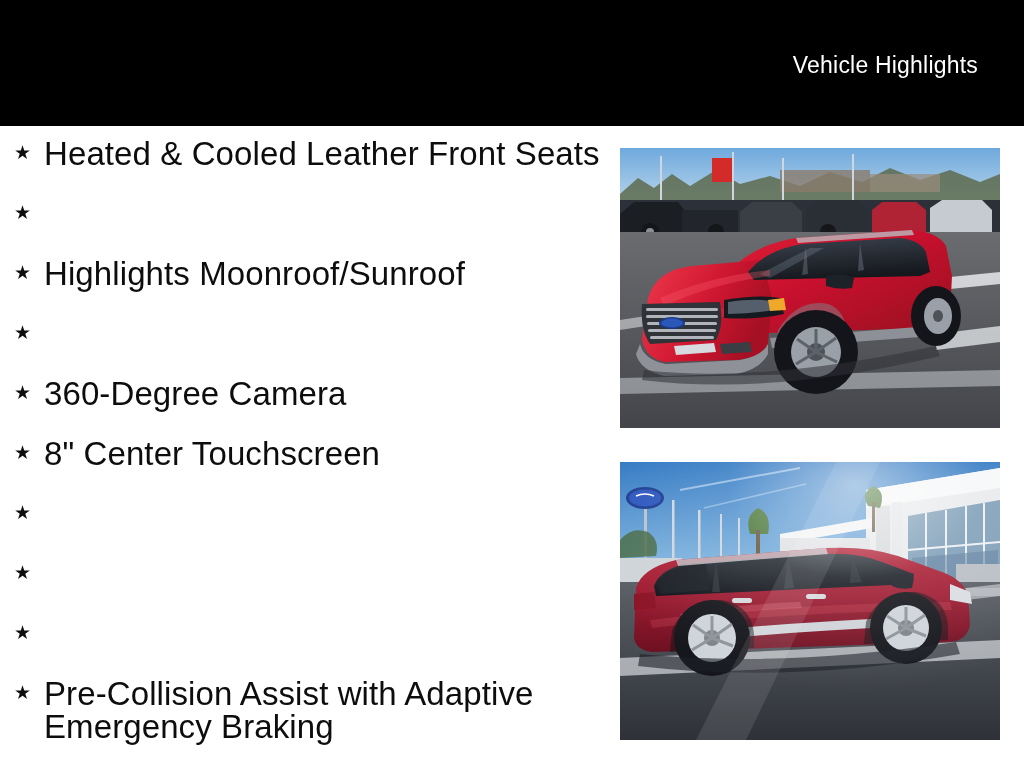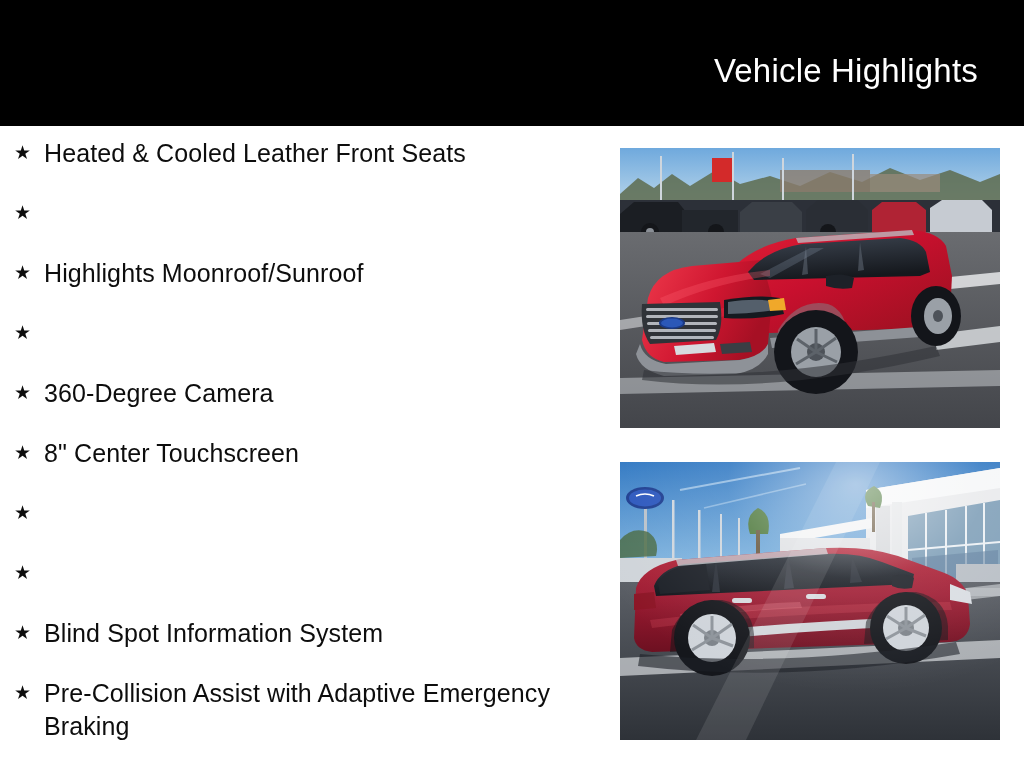--- a/index.html
+++ b/index.html
@@ -22,21 +22,21 @@
     top: 0;
     width: 1024px;
     height: 126px;
     background: #000000;
   }
   .header-title {
     position: absolute;
     right: 46px;
     top: 52px;
     color: #ffffff;
-    font-size: 33px;
+    font-size: 23px;
     font-weight: 400;
     letter-spacing: 0.2px;
     white-space: nowrap;
   }
 
   
   .highlights-list {
     position: absolute;
     left: 10px;
     top: 136px;
@@ -55,21 +55,21 @@
     flex: 0 0 34px;
     text-align: left;
     padding-left: 4px;
     box-sizing: border-box;
     font-size: 19px;
     line-height: 34px;
     color: #0d0d0d;
   }
   .bullet-text {
     flex: 1 1 auto;
-    font-size: 25px;
+    font-size: 33px;
     line-height: 33px;
     color: #0d0d0d;
     letter-spacing: 0.1px;
     padding-top: 1px;
   }
 
   
   .photo {
     position: absolute;
     overflow: hidden;
@@ -133,21 +133,20 @@
   <div class="bullet-row">
     <span class="bullet-star">★</span>
   </div>
 
   <div class="bullet-row">
     <span class="bullet-star">★</span>
   </div>
 
   <div class="bullet-row">
     <span class="bullet-star">★</span>
-    <span class="bullet-text">Blind Spot Information System</span>
   </div>
 
   <div class="bullet-row two-line">
     <span class="bullet-star">★</span>
     <span class="bullet-text">Pre-Collision Assist with Adaptive Emergency Braking</span>
   </div>
 
 </div>
 
 <div class="photo photo-top">

